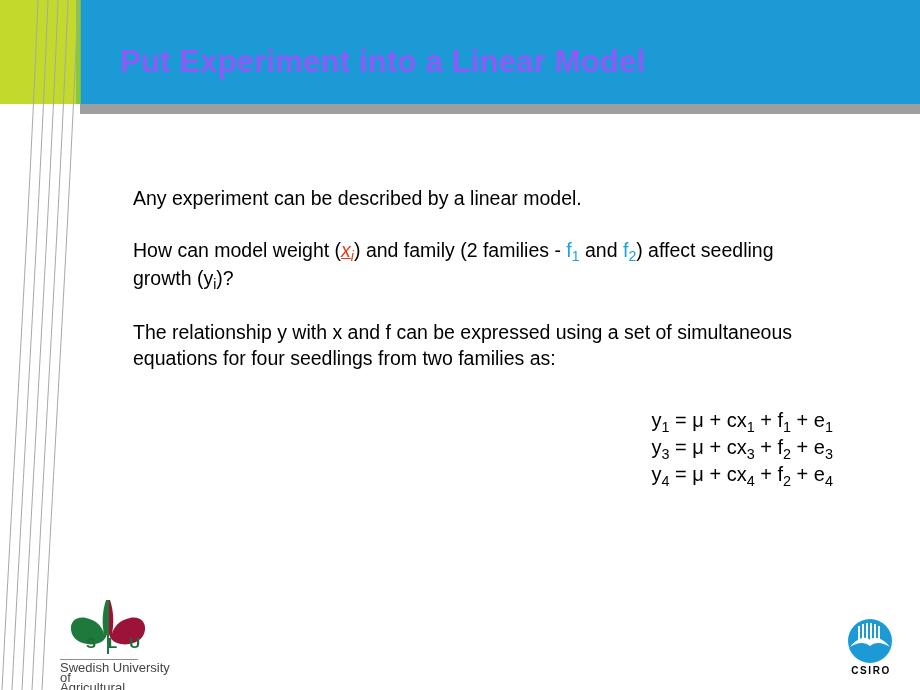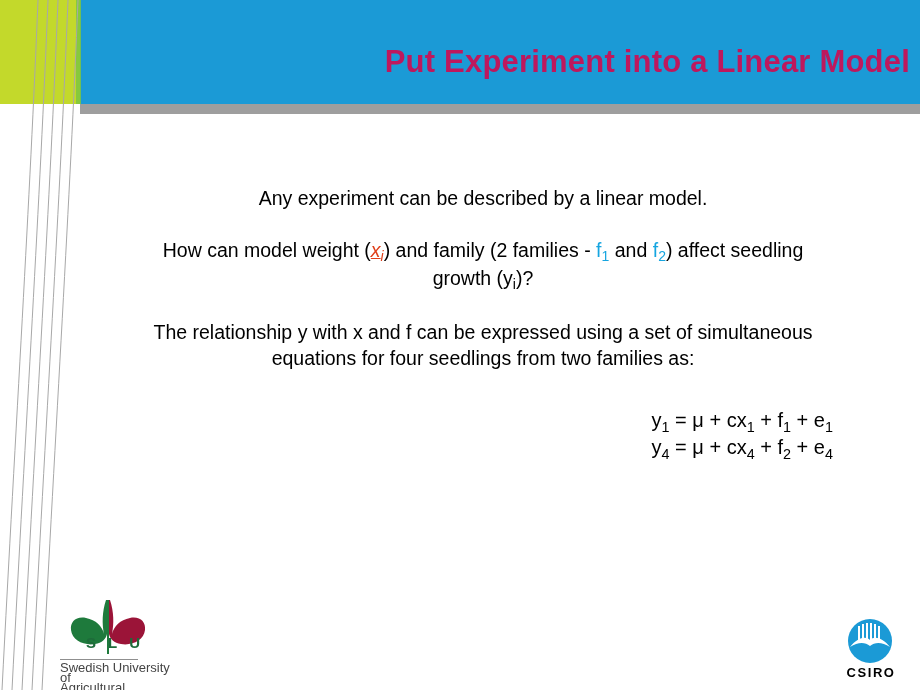--- a/index.html
+++ b/index.html
@@ -58,22 +58,22 @@
     top: 104px;
     width: 80px;
     height: 10px;
     background: #ffffff;
   }
   #slide-title {
     position: absolute;
     left: 120px;
     top: 46px;
     width: 790px;
-    text-align: right;
-    color: #be185d;
+    text-align: left;
+    color: #8b5cf6;
     font-size: 31px;
     font-weight: bold;
     letter-spacing: .2px;
     line-height: 1;
   }
 
   
   #fan-lines {
     position: absolute;
     left: 0;
@@ -86,21 +86,21 @@
   
   #body-text {
     position: absolute;
     left: 133px;
     top: 185px;
     width: 700px;
     color: #000000;
     font-size: 19.5px;
     line-height: 26px;
   }
-  .para { margin: 0 0 26px 0; text-align: center; }
+  .para { margin: 0 0 26px 0; }
   .para:last-child { margin-bottom: 0; }
   .var-x {
     color: #e0401b;
     font-style: italic;
     text-decoration: underline;
   }
   .var-f { color: #16a5e0; }
   sub {
     font-size: 0.72em;
     vertical-align: baseline;
@@ -177,21 +177,21 @@
     width: 50px;
     height: 48px;
   }
   #csiro-wordmark {
     position: absolute;
     left: 838px;
     top: 665px;
     width: 66px;
     text-align: center;
     color: #000000;
-    font-size: 13px;
+    font-size: 10px;
     font-weight: bold;
     letter-spacing: 1.6px;
   }
 </style>
 </head>
 <body>
 
 <div id="slide">
 
   <div id="header-band"></div>
@@ -218,20 +218,21 @@
 
     <p class="para"><span>How can model weight (</span><span class="var-x"><span>x</span><sub>i</sub></span><span>) and family (2 families - </span><span class="var-f"><span>f</span><sub>1</sub></span><span> and </span><span class="var-f"><span>f</span><sub>2</sub></span><span>) affect seedling growth (y</span><sub>i</sub><span>)?</span></p>
 
     <p class="para">The relationship y with x and f can be expressed using a set of simultaneous equations for four seedlings from two families as:</p>
   </div>
 
   <div id="equations">
     <div class="eq-line"><span>y</span><sub>1</sub><span> = μ + cx</span><sub>1</sub><span> + f</span><sub>1</sub><span> + e</span><sub>1</sub></div>
 
 
+    <div class="eq-line"><span>y</span><sub>3</sub><span> = μ + cx</span><sub>3</sub><span> + f</span><sub>2</sub><span> + e</span><sub>3</sub></div>
 
     <div class="eq-line"><span>y</span><sub>4</sub><span> = μ + cx</span><sub>4</sub><span> + f</span><sub>2</sub><span> + e</span><sub>4</sub></div>
   </div>
 
   <svg id="slu-logo" viewBox="0 0 92 62">
     <g>
 
       <path d="M 44 4 C 40 16, 40 28, 42 38 C 40 30, 34 24, 24 22 C 14 20, 8 26, 9 34
                C 10 44, 22 50, 33 48 C 40 47, 44 43, 45 38 L 45 58 L 47 58 L 47 4 Z" fill="#1e7a3c"></path>
 

